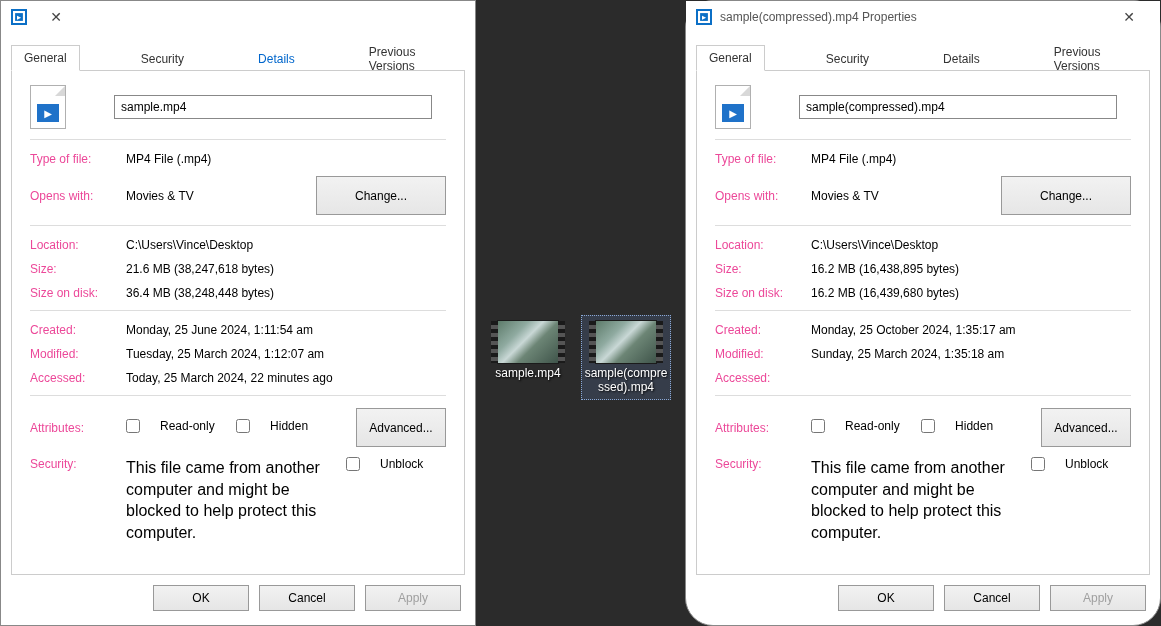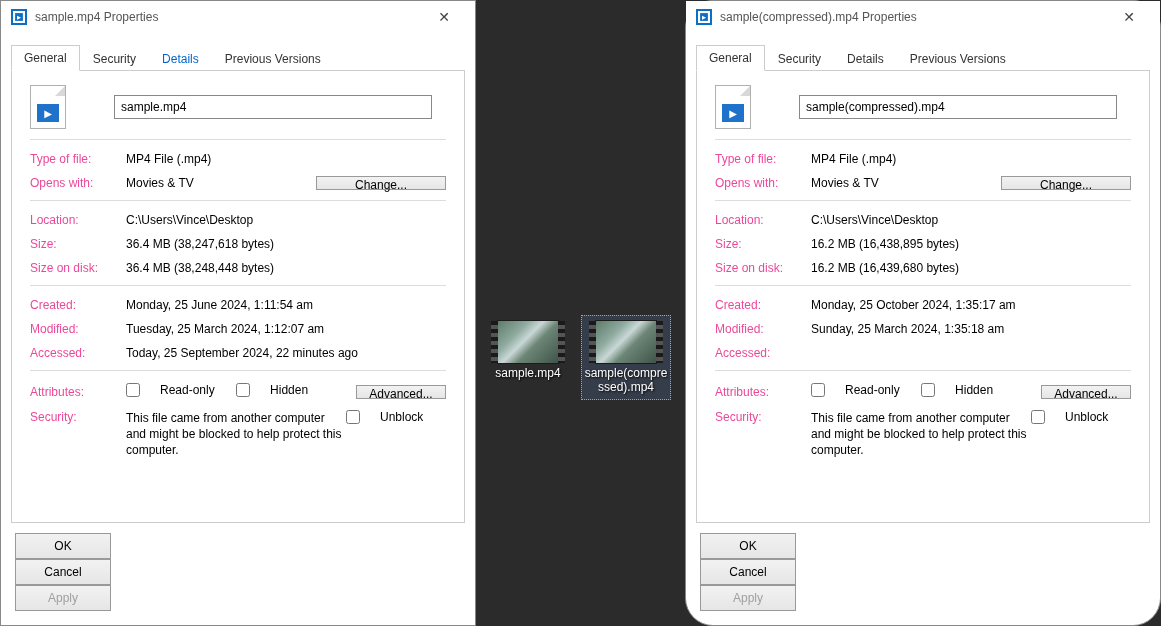--- a/index.html
+++ b/index.html
@@ -87,20 +87,21 @@
     font-size: 14px; color:#444;
   }
 
   .tabs-region {
     padding: 12px 10px 0 10px;
   }
   .tabs {
     display:flex;
     border-bottom: 1px solid #ccc;
     height: 26px;
+    gap: 48px;
   }
   .tab {
     padding: 0 12px;
     height: 26px;
     display:flex; align-items:center;
     font-size: 12px;
     color: #333;
     border: 1px solid transparent;
     border-bottom: none;
   }
@@ -146,36 +147,35 @@
     width: 318px;
     border: 1px solid #888;
     padding: 4px 6px;
     font-size: 12px;
     font-family: inherit;
   }
 
   hr.sep { border:none; border-top:1px solid #ddd; margin: 8px 0 12px 0; }
 
   .change-btn, .adv-btn {
-    width: 130px; height: 14px;
+    width: 130px; height: 39px;
     background: linear-gradient(#f2f2f2,#e6e6e6);
     border: 1px solid #999;
     font-size:12px;
   }
   .adv-btn { width: 90px; }
 
   .chk { display:inline-flex; align-items:center; gap:20px; margin-right:18px; }
   .chk input { width:14px; height:14px; margin:0; }
 
-  .sec-text { font-size:12px; max-width:220px; line-height:1.35; }
+  .sec-text { font-size:16px; max-width:220px; line-height:1.35; }
 
   .buttons {
-    display:flex; gap:0; justify-content:flex-end;
+    display:flex; gap:10px; justify-content:flex-end;
     padding: 10px 14px 14px 14px;
-    flex-direction: column;
   }
   .buttons button {
     width: 96px; height: 26px;
     background: linear-gradient(#f2f2f2,#e6e6e6);
     border: 1px solid #999;
     font-size: 12px;
   }
   .buttons button.disabled { color:#a0a0a0; }
 </style>
 </head>
@@ -190,21 +190,20 @@
     <div class="desk-item selected">
       <div class="vid-thumb"></div>
       <div class="desk-label">sample(compressed).mp4</div>
     </div>
   </div>
 </div>
 
 <div class="dialog left">
   <div class="titlebar">
     <span class="title-icon"></span>
-    <span class="title">sample.mp4 Properties</span>
     <span class="close-x">✕</span>
   </div>
   <div class="tabs-region">
     <div class="tabs">
       <div class="tab active">General</div>
       <div class="tab">Security</div>
       <div class="tab blue">Details</div>
       <div class="tab">Previous Versions</div>
     </div>
   </div>
@@ -225,38 +224,38 @@
       <span class="val">Movies &amp; TV</span>
       <button class="change-btn">Change...</button>
     </div>
     <hr class="sep">
     <div class="row">
         <span class="lbl">Location:</span>
         <span class="val">C:\Users\Vince\Desktop</span>
       </div>
     <div class="row">
         <span class="lbl">Size:</span>
-        <span class="val">36.4 MB (38,247,618 bytes)</span>
+        <span class="val">21.6 MB (38,247,618 bytes)</span>
       </div>
     <div class="row">
         <span class="lbl">Size on disk:</span>
         <span class="val">36.4 MB (38,248,448 bytes)</span>
       </div>
     <hr class="sep">
     <div class="row">
         <span class="lbl">Created:</span>
         <span class="val">Monday, 25 June 2024, 1:11:54 am</span>
       </div>
     <div class="row">
         <span class="lbl">Modified:</span>
         <span class="val">Tuesday, 25 March 2024, 1:12:07 am</span>
       </div>
     <div class="row">
         <span class="lbl">Accessed:</span>
-        <span class="val">Today, 25 September 2024, 22 minutes ago</span>
+        <span class="val">Today, 25 March 2024, 22 minutes ago</span>
       </div>
     <hr class="sep">
     <div class="row">
       <span class="lbl">Attributes:</span>
       <span class="val">
         <label class="chk">
             <input type="checkbox" style="">
             <span>Read-only</span>
           </label>
         <label class="chk">

